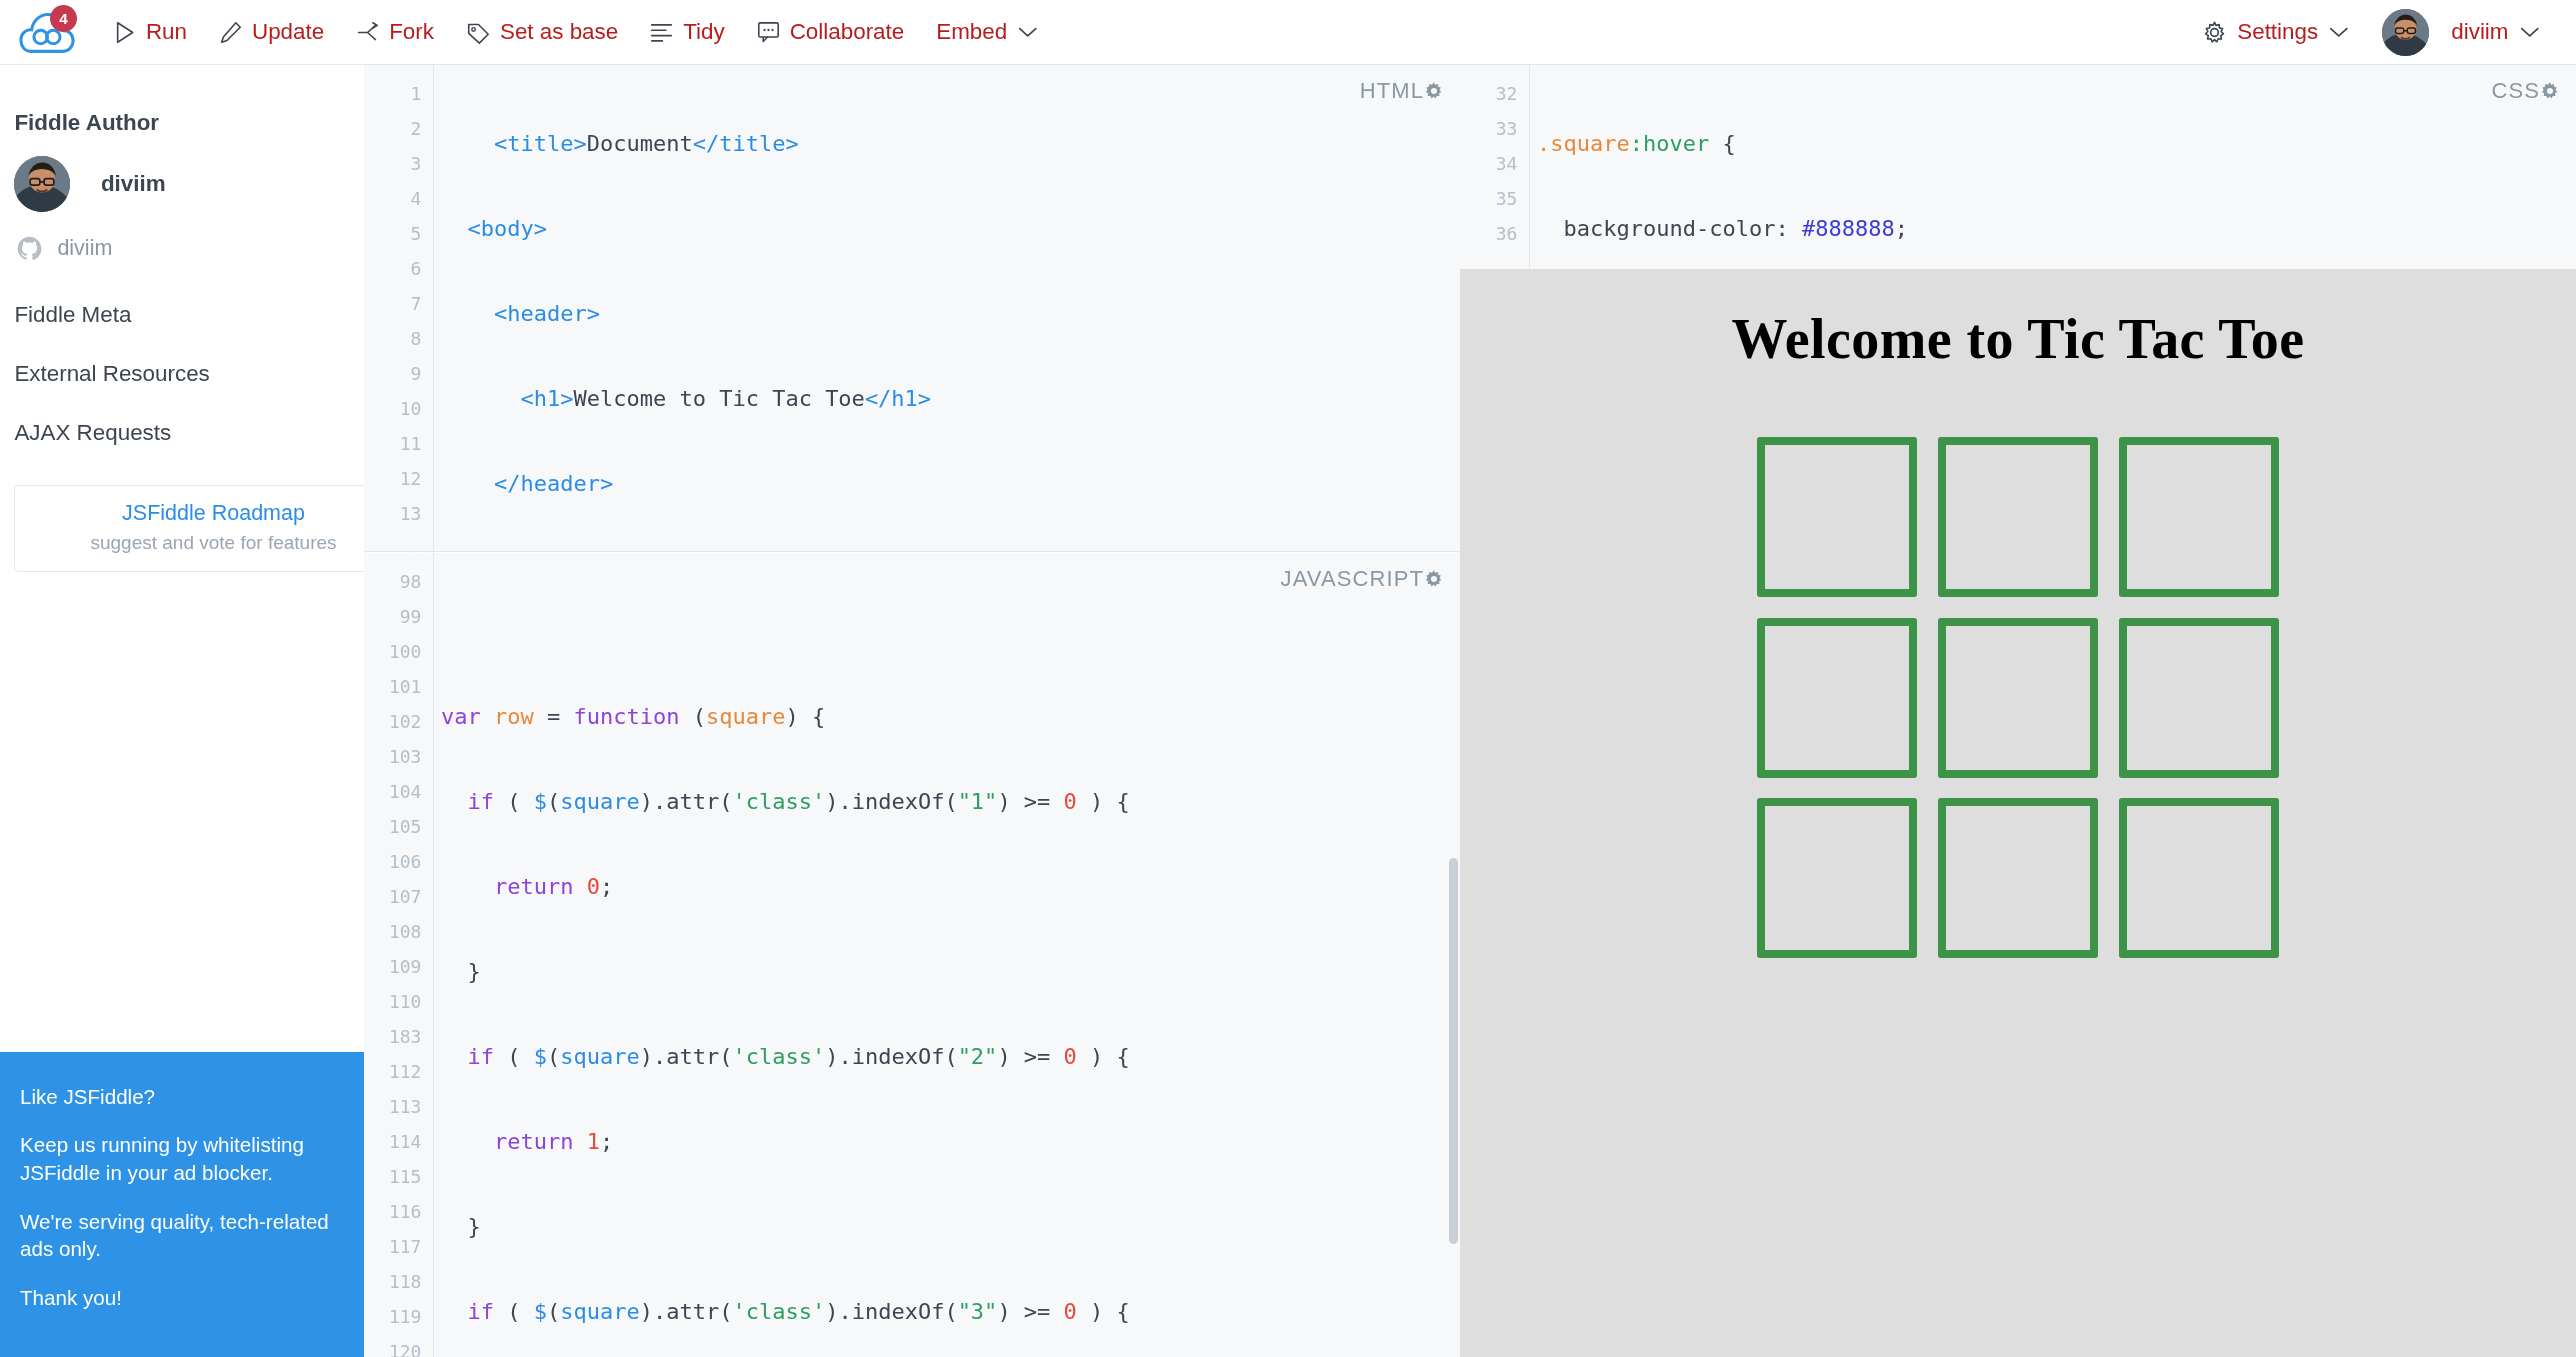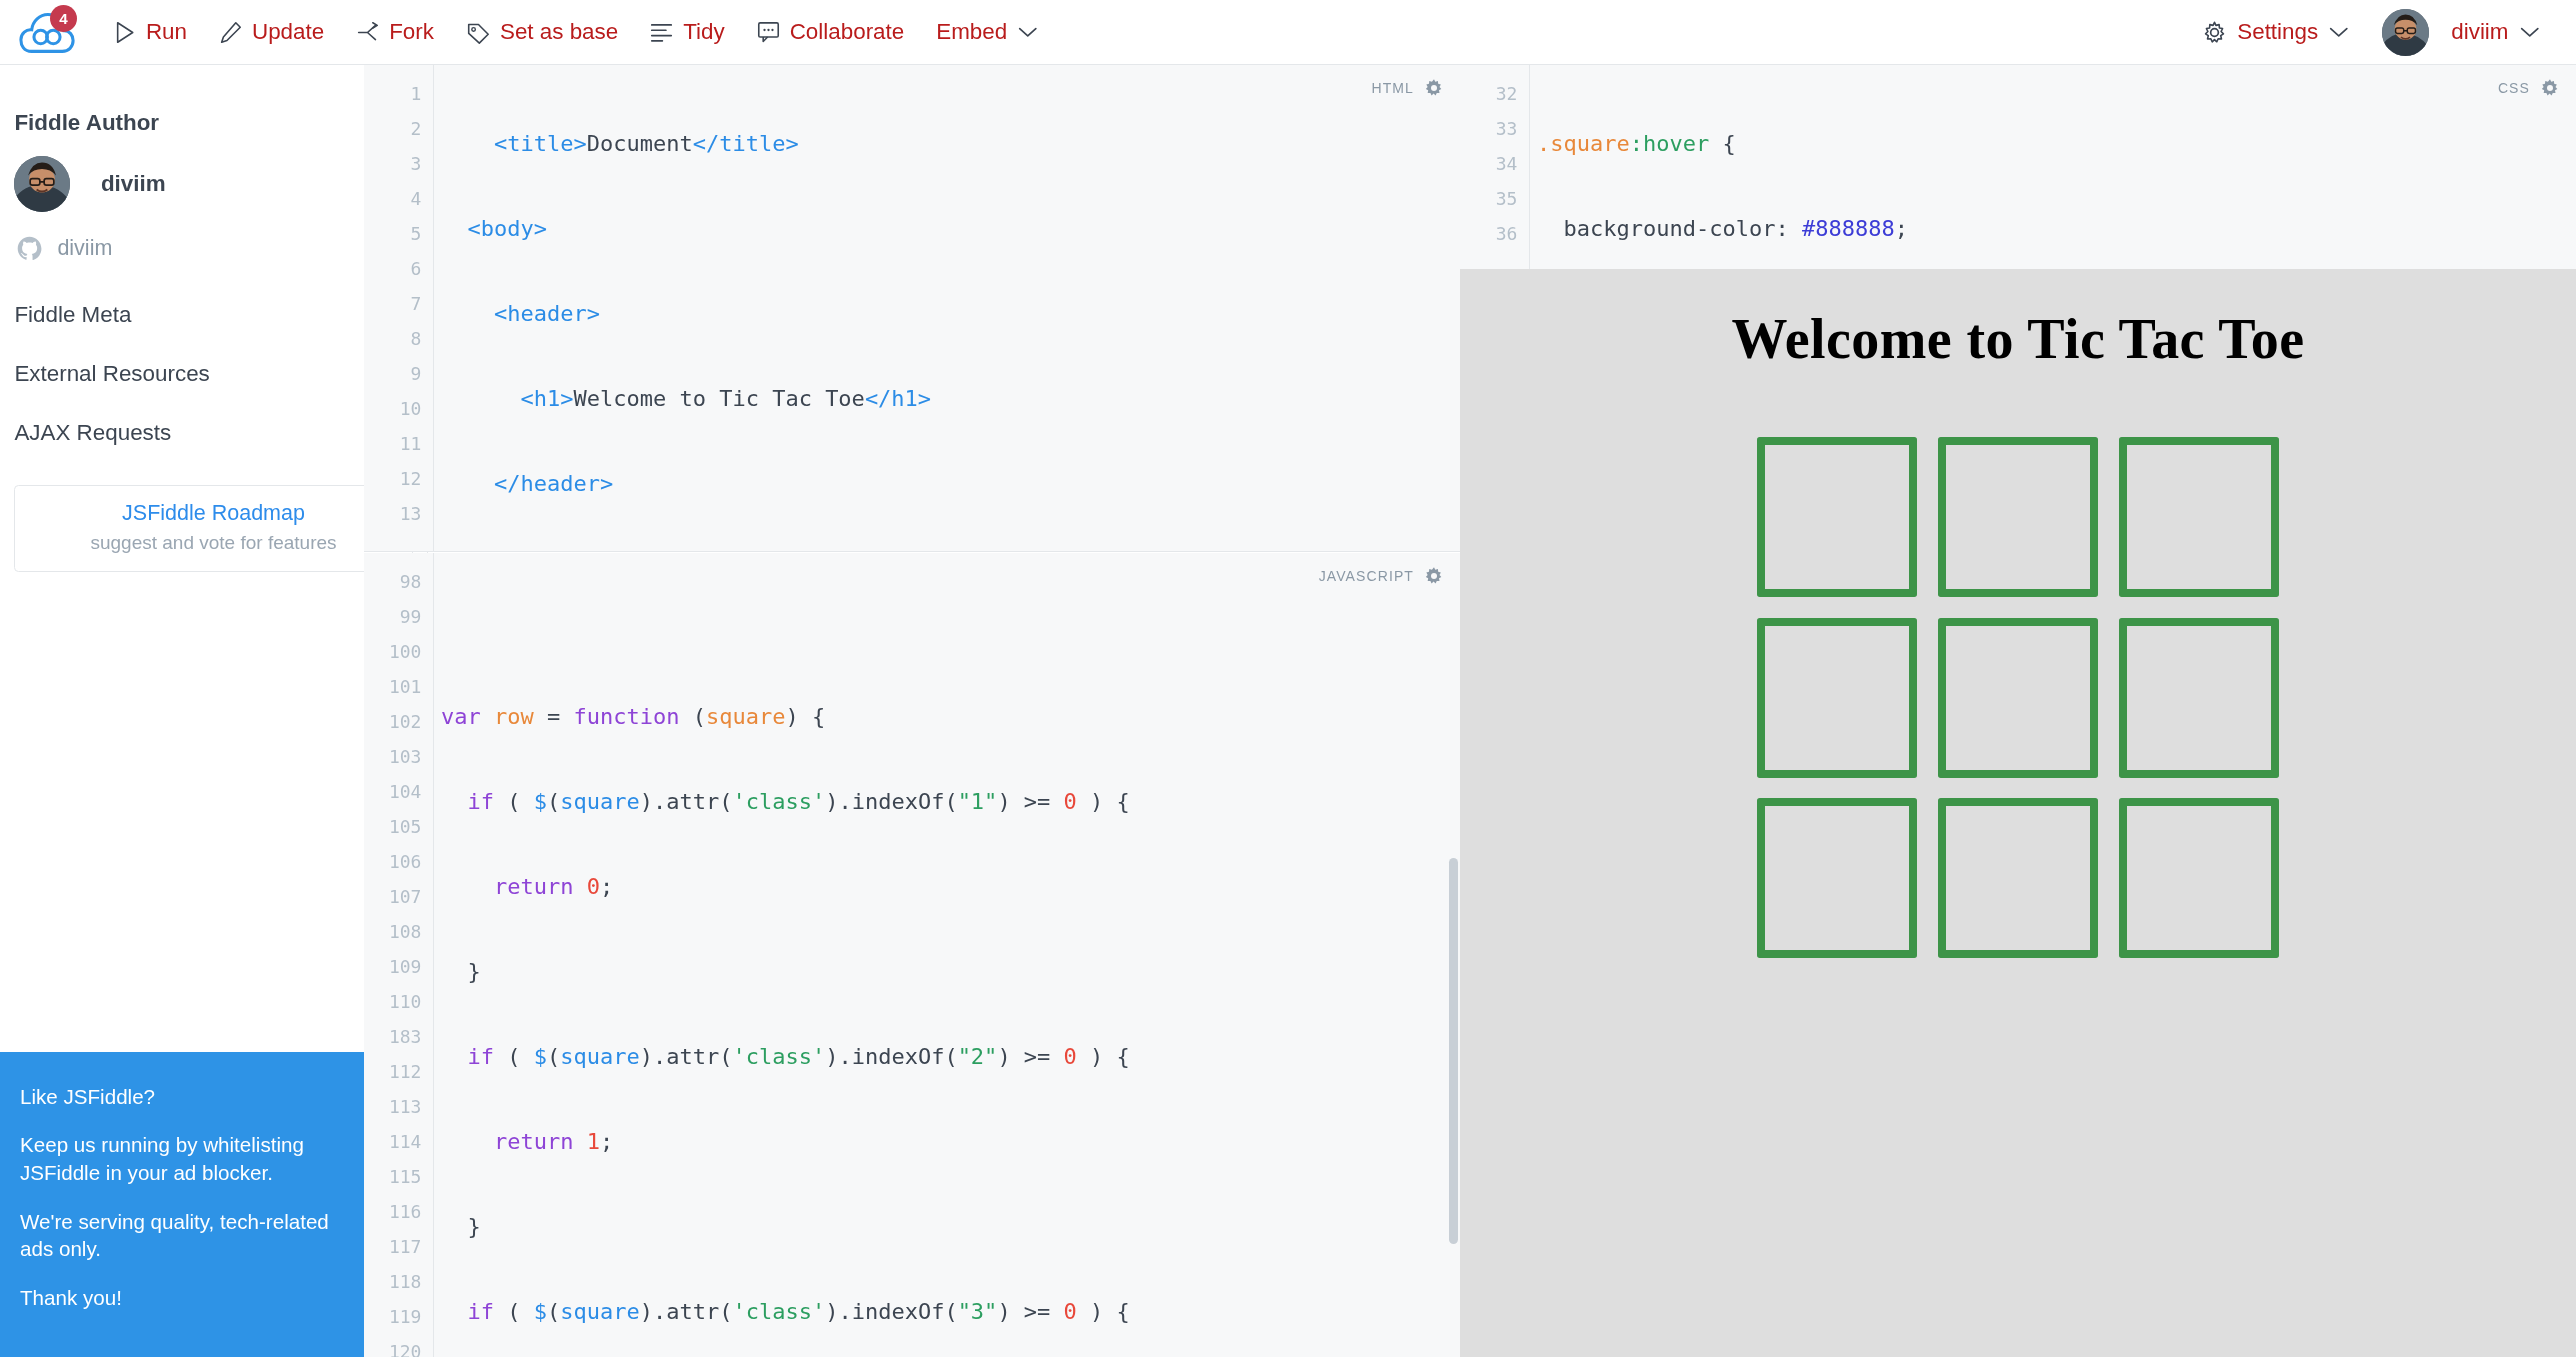--- a/index.html
+++ b/index.html
@@ -79,22 +79,22 @@
   #adnote {
     position: absolute; left: 0; bottom: 0; width: 364px; height: 314px;
     background: #2e93e6; color: #fff; padding: 30.5px 23px 0 20px;
   }
   #adnote p { font-size: 20.6px; line-height: 1.33; margin-bottom: 21.5px; }
 
   
   .pane { position: absolute; background: #f7f8f9; overflow: hidden; }
   .pane-label {
     position: absolute; right: 16px; top: 12.6px; z-index: 5;
-    display: flex; align-items: center; gap: 10px;
-    font-size: 14px; letter-spacing: 1.1px; color: #8a98a5; text-align: center;
+    display: flex; align-items: center; 
+    font-size: 22px; letter-spacing: 1.1px; color: #8a98a5; text-align: center;
   }
   .gutter {
     position: absolute; left: 0; top: 0; width: 70px; height: 100%;
     border-right: 1.8px solid #e4e7ea;
   }
   .lines {
     position: absolute; left: 0; top: 0; width: 70px;
     padding-top: 10.8px; text-align: right;
     font-family: "DejaVu Sans Mono", monospace;
     font-size: 18px; color: #b4bfc9;

